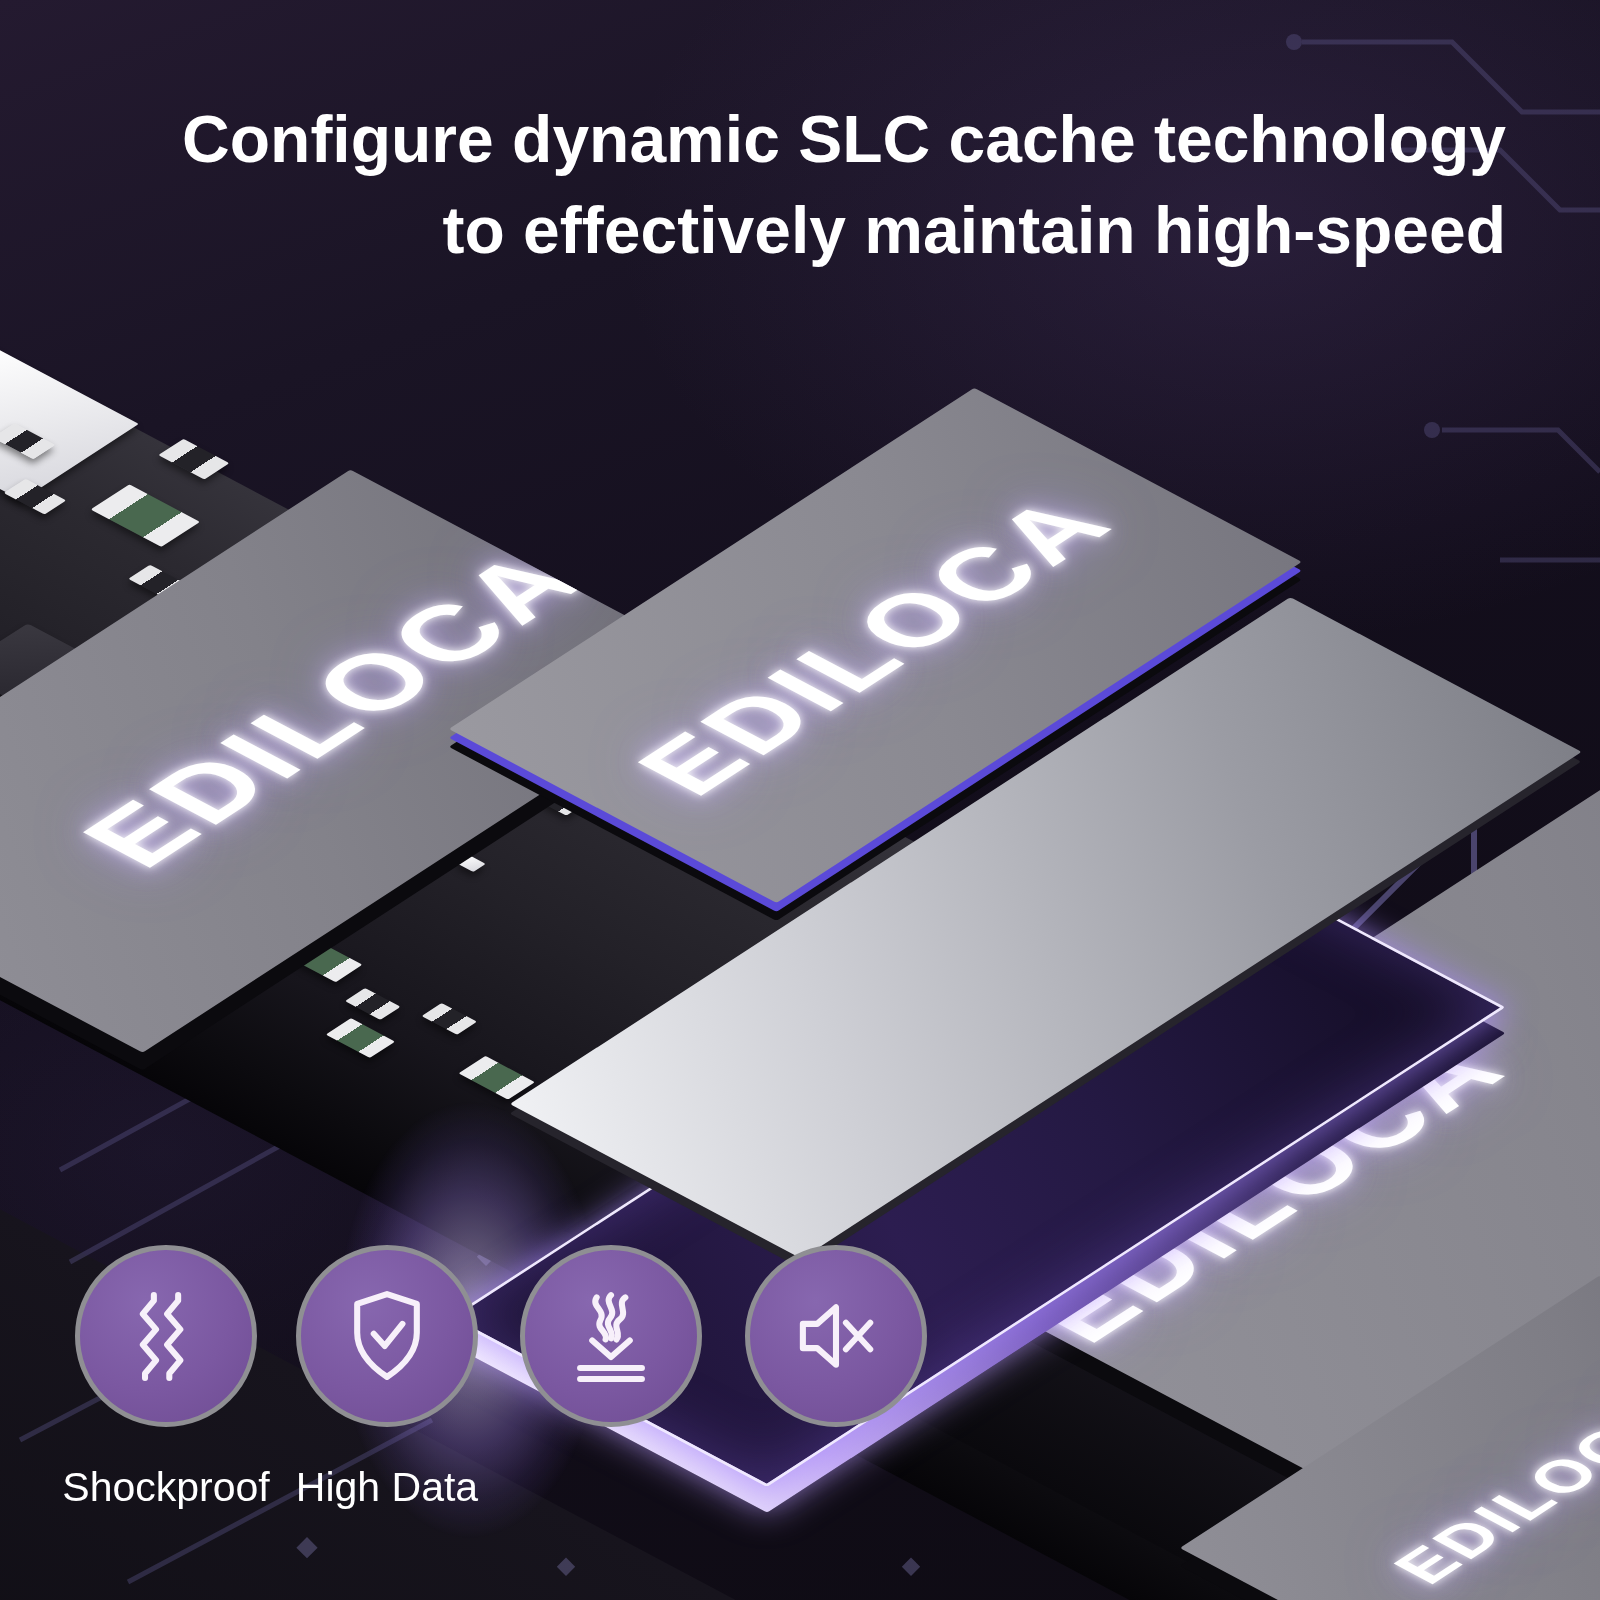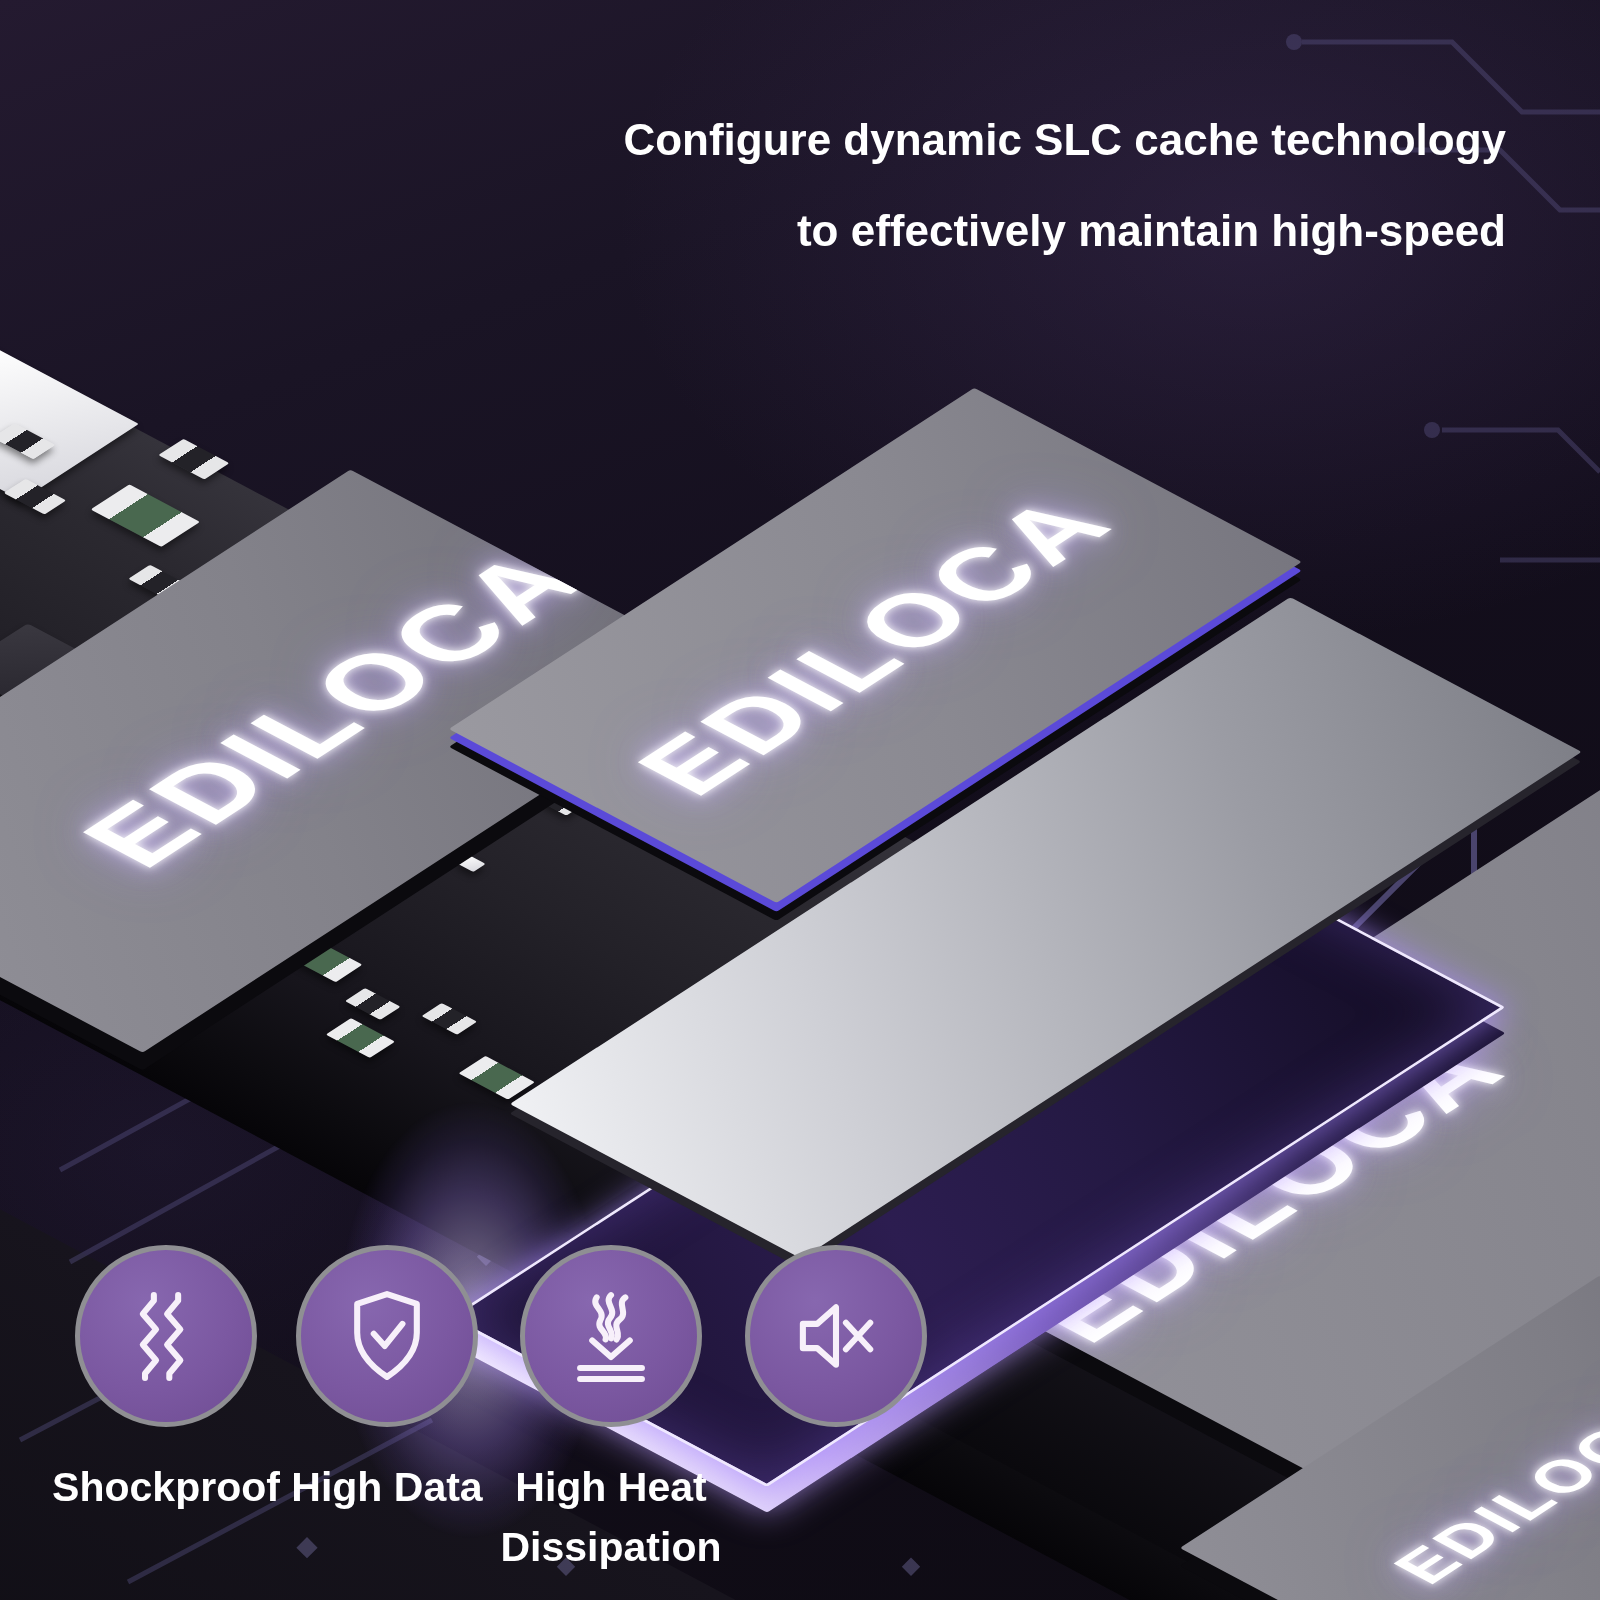--- a/index.html
+++ b/index.html
@@ -55,28 +55,28 @@
   .chipC .chip-logo{position:absolute;left:-40px;top:120px;width:600px;text-align:center;font-size:104px;}
   .chipD .chip-logo{font-size:64px;}
   
   .cmp{position:absolute;border-radius:2px;box-shadow:4px 5px 7px rgba(0,0,0,.45);}
   .cap-g{background:linear-gradient(90deg,#ececee 0 26%,#49684f 26% 74%,#ececee 74% 100%);}
   .cap-b{background:linear-gradient(90deg,#e6e6e8 0 30%,#232228 30% 70%,#e6e6e8 70% 100%);}
   .ic{background:linear-gradient(135deg,#3a3840,#232129);border-radius:4px;}
   .pad{background:linear-gradient(120deg,#ffffff,#d8d8de);}
   
   .headline{position:absolute;top:94px;right:94px;z-index:30;text-align:right;color:#fff;
-    font-size:44px;line-height:91px;font-weight:bold;}
+    font-size:66px;line-height:91px;font-weight:bold;}
   
   .features{position:absolute;left:0;top:1245px;width:100%;z-index:40;}
   .feature{position:absolute;width:232px;text-align:center;}
   .bubble{width:182px;height:182px;margin:0 auto;border-radius:50%;box-sizing:border-box;
     border:5px solid #8f8f93;display:flex;align-items:center;justify-content:center;
     background:radial-gradient(circle at 38% 30%,#8767af 0%,#7b58a1 55%,#6e4c92 100%);}
-  .flabel{margin-top:30px;color:#fff;font-weight:bold;font-size:41px;line-height:60px;}
+  .flabel{margin-top:30px;color:#fff;font-weight:normal;font-size:41px;line-height:60px;}
   .flabel span{display:block;white-space:nowrap;}
 </style>
 </head>
 <body>
 
 <div class="stage">
 
   <div class="iso board-axes bg-board" style="z-index:1"></div>
 
   <svg width="1600" height="1600" style="position:absolute;left:0;top:0;z-index:2">
@@ -252,24 +252,20 @@
           <g fill="none" stroke="#f7f0fa" stroke-width="5.5" stroke-linecap="round" stroke-linejoin="round">
             <path transform="translate(35,13) rotate(-12)" d="M0 0 C-7 7 6 13 -1 21 C-7 28 4 33 0 39"></path>
             <path transform="translate(48,11)" d="M0 0 C-7 7 6 13 -1 21 C-7 28 4 33 0 39"></path>
             <path transform="translate(61,13) rotate(12)" d="M0 0 C-7 7 6 13 -1 21 C-7 28 4 33 0 39"></path>
             <path d="M31 52 L48 67 L65 52"></path>
             <path d="M20 77 H76"></path>
             <path d="M20 87 H76"></path>
           </g>
         </svg>
       </div>
-      <div class="flabel">
-        <span>High Heat</span>
-          <span>Dissipation</span>
-      </div>
     </div>
 
     <div class="feature" style="left:720px">
       <div class="bubble">
         <svg width="106" height="106" viewBox="0 0 96 96">
           <g fill="none" stroke="#f7f0fa" stroke-width="5.5" stroke-linecap="round" stroke-linejoin="round">
             <path d="M18 37 h13 l17 -15 v52 l-17 -15 H18 Z"></path>
             <path d="M57 36 L79 60"></path>
             <path d="M79 36 L57 60"></path>
           </g>

